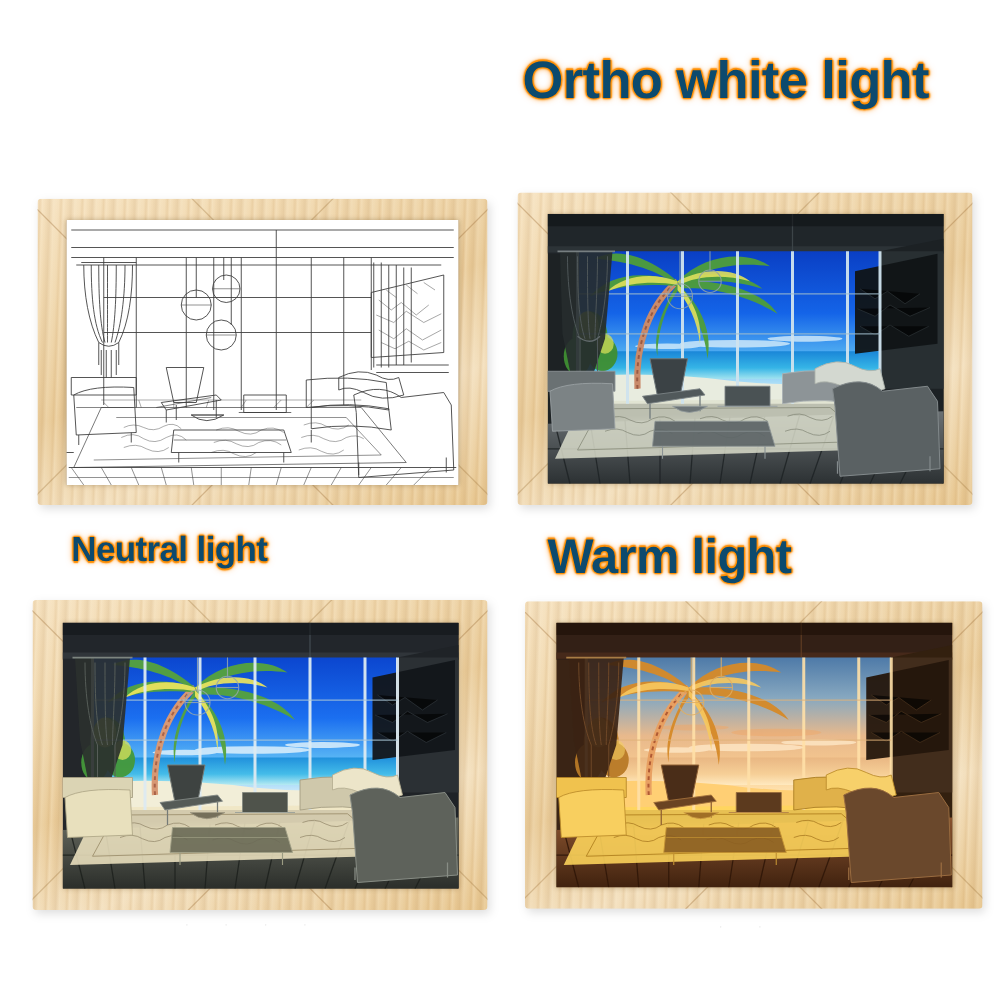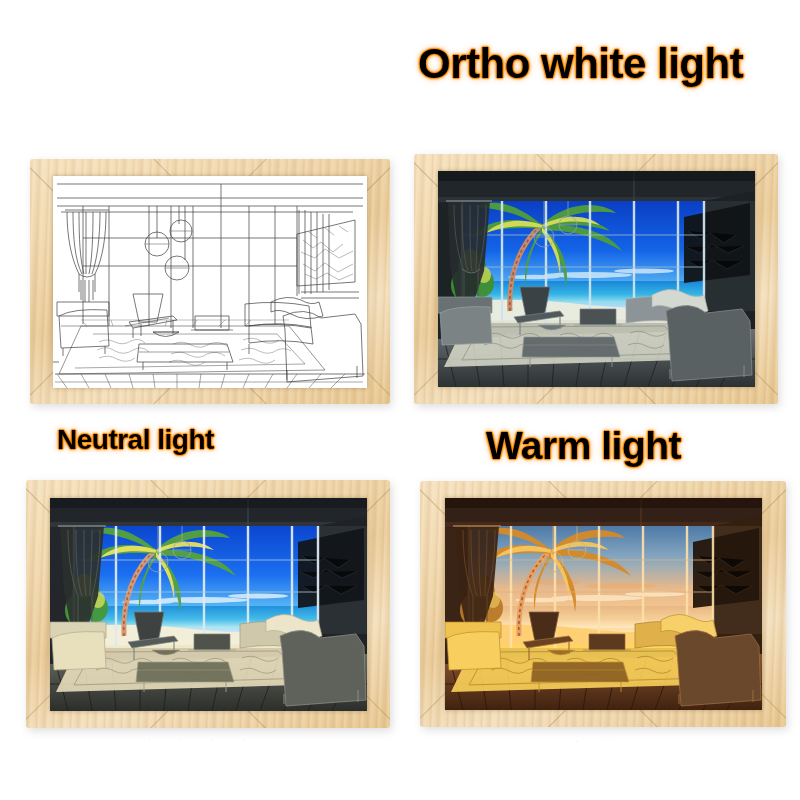--- a/index.html
+++ b/index.html
@@ -8,32 +8,32 @@
     font-family:"Liberation Sans", sans-serif;
     overflow:hidden;position:relative;
   }
   .stage{position:relative;width:800px;height:800px;}
 
   
   .label{
     position:absolute;
     font-family:"Liberation Sans", sans-serif;
     font-weight:bold;
-    color:#000000;
+    color:#0c4a6e;
     white-space:nowrap;
     letter-spacing:-0.5px;
     text-shadow:
       0 0 1px #ff8a00, 0 0 2px #ff8a00, 0 0 3px #ff9d00,
       1px 0 1px #ff8a00, -1px 0 1px #ff8a00,
       0 1px 1px #ff8a00, 0 -1px 1px #ff8a00,
       0 0 6px rgba(255,130,0,.75);
   }
   #lbl-ortho{left:418px;top:40px;font-size:42px;}
   #lbl-neutral{left:57px;top:424px;font-size:28px;}
-  #lbl-warm{left:438px;top:424px;font-size:39px;margin-left:48px;}
+  #lbl-warm{left:438px;top:424px;font-size:39px;}
 
   
   .frame{
     position:absolute;
     box-sizing:border-box;
     border-radius:3px;
     filter:drop-shadow(2px 3px 4px rgba(0,0,0,.13));
   }
   .frame .wood{
     position:absolute;inset:0;

